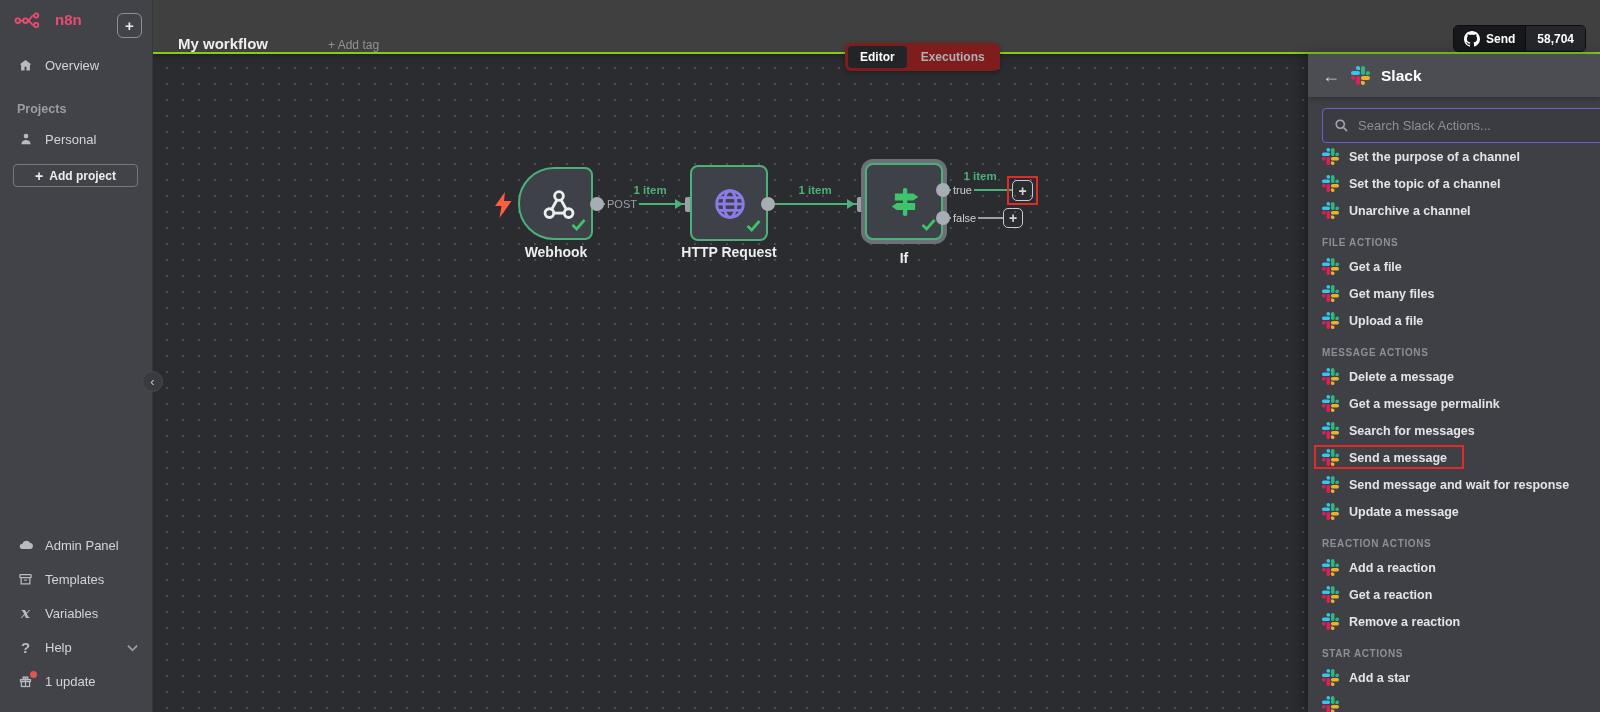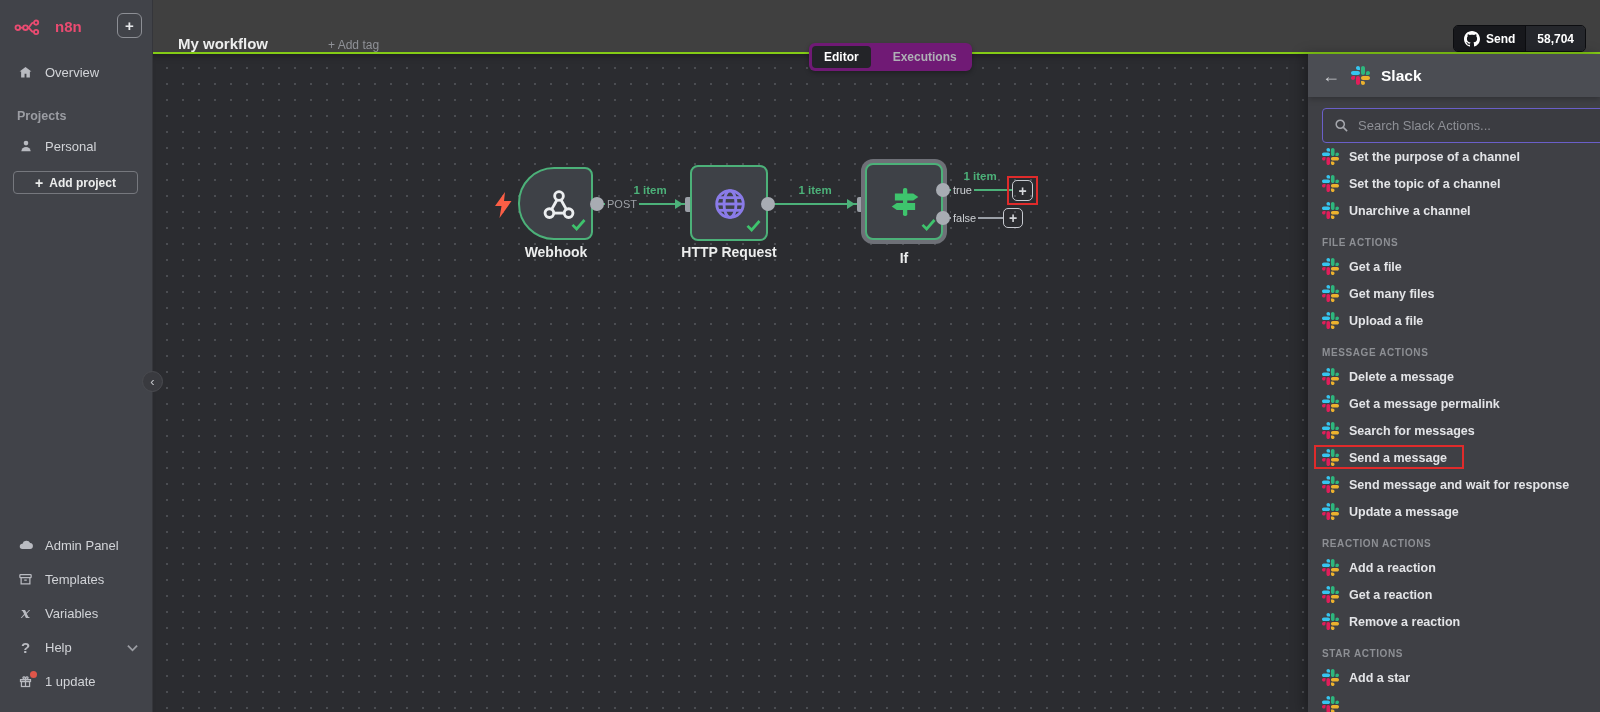--- a/index.html
+++ b/index.html
@@ -7,21 +7,21 @@
     --node-purple:#8a7be8; --hl-red:#e02b2b; --bolt-orange:#fb5e45; --search-purple:#6a5fc9;
   }
   *{box-sizing:border-box;margin:0;padding:0;}
   html,body{width:1600px;height:712px;overflow:hidden;background:#2b2c30;
     font-family:"Liberation Sans","DejaVu Sans",sans-serif;-webkit-font-smoothing:antialiased;}
   .abs{position:absolute;}
 
   
   .sidebar{position:absolute;left:0;top:0;width:153px;height:712px;background:#414349;z-index:4;
     border-right:1px solid #35363b;}
-  .logo-row{display:flex;align-items:center;gap:7px;padding:15px 12px 10px 14px;}
+  .logo-row{display:flex;align-items:center;gap:7px;padding:8px 12px 10px 14px;}
   .logo-text{color:var(--brand-pink);font-weight:bold;font-size:15px;}
   .new-wf-btn{position:absolute;right:10px;top:13px;width:25px;height:25px;border:1.5px solid #8d8f95;
     border-radius:6px;color:#e8e9ec;font-size:15px;font-weight:bold;display:flex;align-items:center;
     justify-content:center;background:transparent;cursor:pointer;}
   .side-row{height:34px;display:flex;align-items:center;gap:11px;padding-left:17px;color:#d2d4d8;
     font-size:13px;cursor:pointer;}
   .side-row .ic{width:17px;display:flex;justify-content:center;color:#b9bbc1;}
   .side-header{padding:20px 0 6px 17px;color:#9b9da3;font-size:12.5px;font-weight:bold;}
   .add-project{margin:8px 15px 0 13px;height:23px;border:1px solid #76787e;border-radius:4px;
     display:flex;align-items:center;justify-content:center;gap:6px;color:#eceded;font-size:12px;
@@ -46,21 +46,21 @@
     font-size:13px;font-weight:bold;cursor:pointer;margin-left:20px;}
   .tb-icon{color:#b4b6bb;cursor:pointer;display:flex;align-items:center;}
   .gh-badge{margin-left:16px;display:flex;height:27px;border-radius:5px;overflow:hidden;cursor:pointer;
     border:1px solid #0c0d10;}
   .gh-left{background:#17181c;display:flex;align-items:center;gap:6px;padding:0 10px;color:#fff;
     font-size:12px;font-weight:bold;}
   .gh-right{background:#25272c;display:flex;align-items:center;padding:0 11px;color:#fff;
     font-size:12px;font-weight:bold;border-left:1px solid #0c0d10;}
 
   
-  .tabs-pill{position:absolute;left:809px;top:43px;z-index:6;display:flex;gap:10px;background:#701a75;
+  .tabs-pill{position:absolute;left:845px;top:43px;z-index:6;display:flex;gap:2px;background:#7f1d1d;
     border-radius:6px;padding:3px;box-shadow:0 2px 5px rgba(0,0,0,.3);}
   .tab{padding:4px 12px;border-radius:4px;font-size:12px;font-weight:bold;cursor:pointer;}
   .tab.active{background:#232428;color:#fff;}
   .tab.idle{color:#aeb0b5;}
 
   
   .canvas{position:absolute;left:153px;top:54px;width:1155px;height:658px;background:#2b2c30;
     background-image:radial-gradient(circle,#4b4d52 1px,transparent 1.4px);background-size:16px 16px;
     background-position:6px 6px;box-shadow:inset 0 7px 9px -7px rgba(0,0,0,.45);}
   .collapse-btn{position:absolute;left:142px;top:371px;width:21px;height:21px;border-radius:50%;

